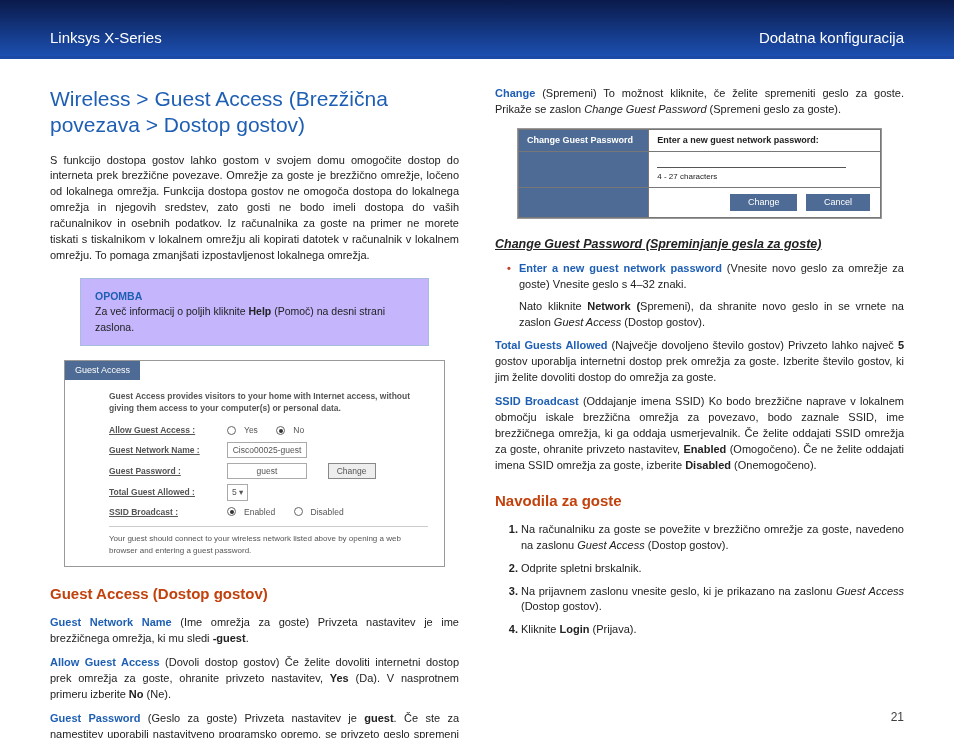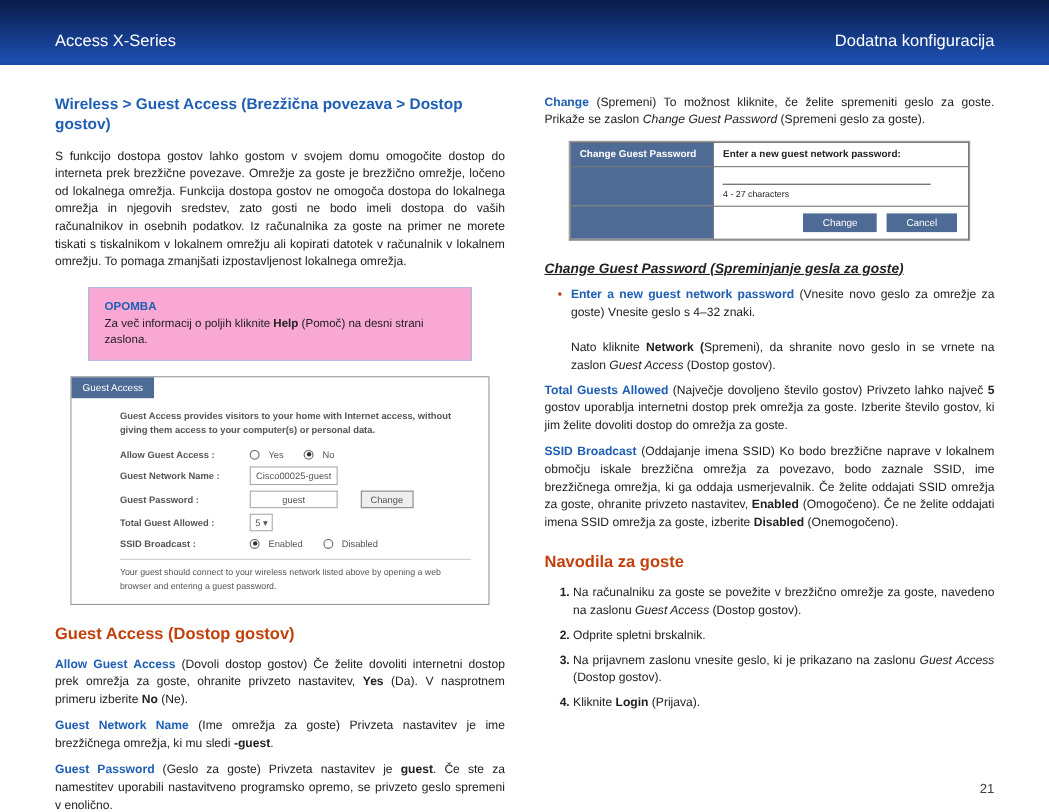--- a/index.html
+++ b/index.html
@@ -26,42 +26,42 @@
     padding: 30px 50px 20px 50px;
     display: flex;
     gap: 36px;
     color: #222;
     font-size: 11px;
     line-height: 1.45;
   }
   .col { flex: 1; min-width: 0; }
   h1.main-title {
     color: #1e5fb4;
-    font-size: 14px;
-    font-weight: 700;
+    font-size: 21px;
+    font-weight: 400;
     margin-bottom: 14px;
     line-height: 1.25;
   }
   h2.section-title {
     color: #c2410c;
     font-size: 15px;
     font-weight: 600;
     margin: 16px 0 10px 0;
   }
   h3.sub-title {
     font-style: italic;
     font-weight: 600;
     font-size: 12.5px;
     margin: 10px 0 8px 0;
     text-decoration: underline;
   }
   p { text-align: justify; margin-bottom: 8px; }
   .note-box {
     border: 1px solid #a8bce0;
-    background: #f9a8d4;
+    background: #c4b5fd;
     padding: 10px 14px;
     margin: 14px 30px 14px 30px;
     font-size: 10.5px;
   }
   .note-box .note-label { color: #1e5fb4; font-weight: 700; }
   .runin { color: #1e5fb4; font-weight: 700; }
   .screenshot {
     border: 1px solid #999;
     margin: 12px 14px 14px 14px;
     background: #fff;
@@ -73,21 +73,21 @@
     color: #fff;
     padding: 3px 10px;
     font-size: 9px;
   }
   .ss-body {
     padding: 10px 16px 10px 44px;
     color: #555;
   }
   .ss-intro { font-weight: 700; margin-bottom: 10px; }
   .ss-row { display: flex; align-items: center; margin: 5px 0; gap: 8px; }
-  .ss-lbl { width: 110px; font-weight: 700; }
+  .ss-lbl { width: 110px; font-weight: 700; text-decoration: underline; }
   .ss-input { border: 1px solid #aaa; padding: 1px 4px; min-width: 80px; display: inline-block; font-size: 8.5px; text-align: center; }
   .ss-btn { border: 1px solid #888; background: #eee; padding: 1px 8px; font-size: 8.5px; display: inline-block; }
   .ss-hr { border-top: 1px solid #ccc; margin: 8px 0 6px 0; }
   .ss-foot { font-size: 8px; color: #555; }
   .radio { display: inline-block; width: 9px; height: 9px; border: 1px solid #666; border-radius: 50%; vertical-align: middle; position: relative; }
   .radio.sel::after { content:''; position:absolute; inset:1.5px; background:#333; border-radius:50%; }
 
   
   .cgp {
     border: 1px solid #999;
@@ -96,21 +96,21 @@
     font-size: 9px;
   }
   .cgp table { width: 100%; border-collapse: collapse; }
   .cgp td { border: 1px solid #777; padding: 4px 8px; vertical-align: top; }
   .cgp .hdr { background: #4d6b94; color: #fff; font-weight: 600; font-size: 9px; }
   .cgp .lh { background: #4d6b94; width: 36%; }
   .cgp .pwline { border-bottom: 1px solid #555; height: 12px; width: 88%; }
   .cgp .btnrow { text-align: right; padding: 6px 10px; }
   .cgp .cbtn { display:inline-block; background:#4d6b94; color:#fff; padding:2px 18px; margin-left:6px; font-size:9px; }
 
-  ul.bullets { list-style: none; padding-left: 12px; margin-bottom: 16px; }
+  ul.bullets { list-style: none; padding-left: 12px; margin-bottom: 6px; }
   ul.bullets > li { position: relative; padding-left: 12px; margin-bottom: 6px; text-align: justify; }
   ul.bullets > li::before { content: "•"; color: #c04030; position: absolute; left: 0; font-weight: 700; }
   .indented { padding-left: 24px; margin: 4px 0 8px 0; text-align: justify; }
 
   ol.steps { padding-left: 26px; margin-top: 6px; }
   ol.steps li { margin-bottom: 7px; text-align: justify; }
   ol.steps li::marker { font-weight: 700; }
 
   .page-num {
     position: absolute;
@@ -118,21 +118,21 @@
     right: 50px;
     color: #404040;
     font-size: 12px;
     font-weight: 300;
   }
 </style>
 </head>
 <body>
 
 <div class="header">
-  <span>Access X-Series</span>
+  <span>Linksys X-Series</span>
   <span>Dodatna konfiguracija</span>
 </div>
 
 <div class="page">
 
   <div class="col">
     <h1 class="main-title">Wireless &gt; Guest Access (Brezžična povezava &gt; Dostop gostov)</h1>
     <p>S funkcijo dostopa gostov lahko gostom v svojem domu omogočite dostop do interneta prek brezžične povezave. Omrežje za goste je brezžično omrežje, ločeno od lokalnega omrežja. Funkcija dostopa gostov ne omogoča dostopa do lokalnega omrežja in njegovih sredstev, zato gosti ne bodo imeli dostopa do vaših računalnikov in osebnih podatkov. Iz računalnika za goste na primer ne morete tiskati s tiskalnikom v lokalnem omrežju ali kopirati datotek v računalnik v lokalnem omrežju. To pomaga zmanjšati izpostavljenost lokalnega omrežja.</p>
 
     <div class="note-box">
@@ -170,24 +170,24 @@
           &nbsp;<span class="radio"></span> <span>Disabled</span>
         </div>
         <div class="ss-hr"></div>
         <div class="ss-foot">Your guest should connect to your wireless network listed above by opening a web browser and entering a guest password.</div>
       </div>
     </div>
 
     <h2 class="section-title">Guest Access (Dostop gostov)</h2>
 
     <p>
+      <span class="runin">Guest Network Name</span><span> (Ime omrežja za goste) Privzeta nastavitev je ime brezžičnega omrežja, ki mu sledi </span><b>-guest</b><span>.</span>
+    </p>
+    <p>
       <span class="runin">Allow Guest Access</span><span> (Dovoli dostop gostov) Če želite dovoliti internetni dostop prek omrežja za goste, ohranite privzeto nastavitev, </span><b>Yes</b><span> (Da). V nasprotnem primeru izberite </span><b>No</b><span> (Ne).</span>
-    </p>
-    <p>
-      <span class="runin">Guest Network Name</span><span> (Ime omrežja za goste) Privzeta nastavitev je ime brezžičnega omrežja, ki mu sledi </span><b>-guest</b><span>.</span>
     </p>
     <p>
       <span class="runin">Guest Password</span><span> (Geslo za goste) Privzeta nastavitev je </span><b>guest</b><span>. Če ste za namestitev uporabili nastavitveno programsko opremo, se privzeto geslo spremeni v enolično.</span>
     </p>
   </div>
 
   <div class="col">
     <p>
       <span class="runin">Change</span><span> (Spremeni)  To možnost kliknite, če želite spremeniti geslo za goste. Prikaže se zaslon </span><i>Change Guest Password</i><span> (Spremeni geslo za goste).</span>
     </p>

